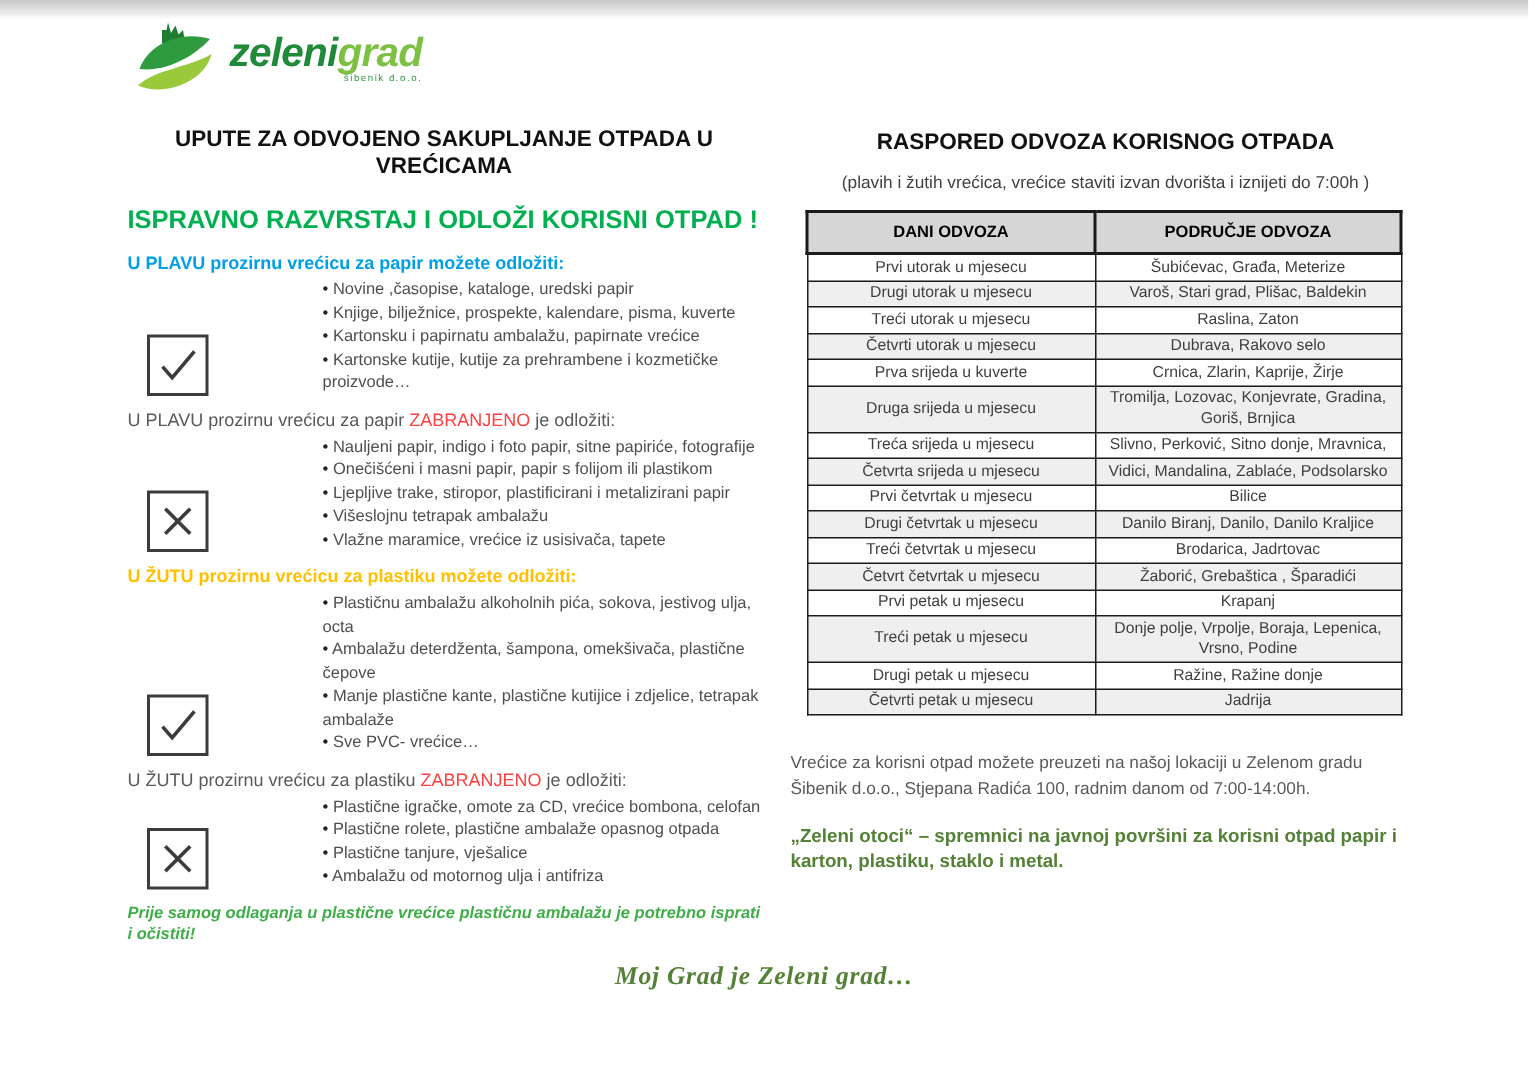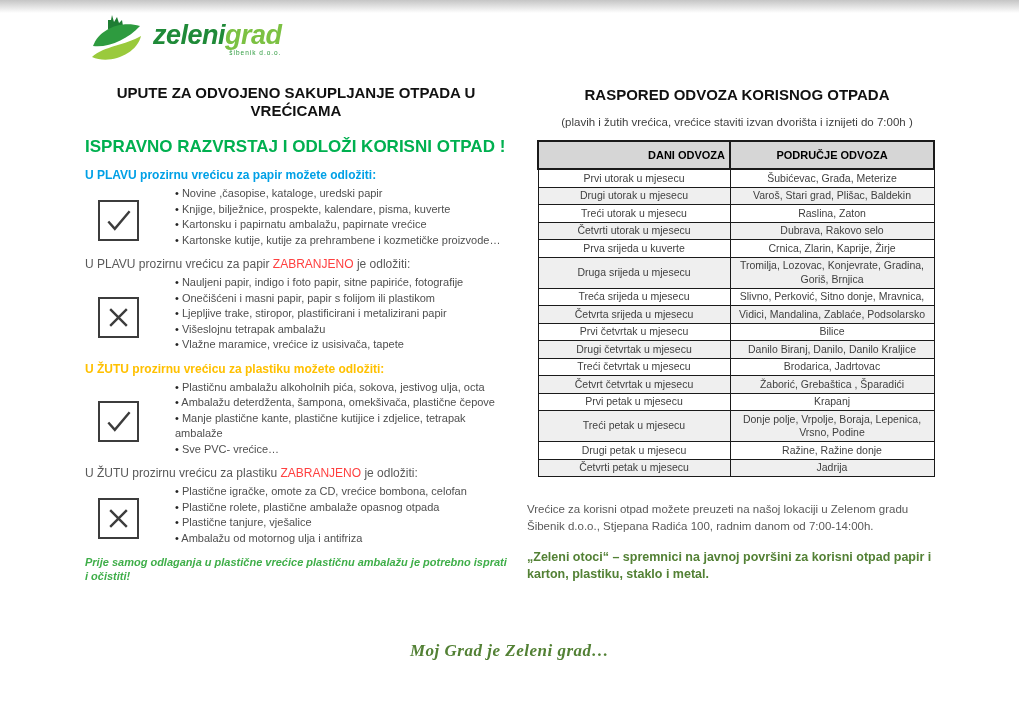--- a/index.html
+++ b/index.html
@@ -26,41 +26,41 @@
   .left-title {
     font-size:15px; font-weight:bold; color:#111; text-align:center;
     line-height:18px; margin:0 0 17px; padding:0 14px;
   }
   .green-heading { font-size:17px; font-weight:bold; color:#00b050; margin:0 0 11px; }
   .sec-heading { font-size:12px; margin:9px 0 4px; color:#595959; }
   .hp-blue   { color:#00a0e6; font-weight:bold; }
   .hp-yellow { color:#ffc000; font-weight:bold; }
   .hp-red    { color:#ff4040; }
   .hp-plain  { color:#595959; }
-  .sec-row { display:flex; align-items:center; margin:3px 0 5px; }
+  .sec-row { display:flex; align-items:flex-end; margin:3px 0 5px;gap:40px; }
   .markbox { width:37px; height:37px; border:2px solid #3c3c3c; margin:7px 0 0 13px; flex:0 0 auto; background:#fff; }
   .markbox svg { width:100%; height:100%; display:block; }
   ul.bullets { list-style:none; margin:0 0 0 36px; padding:0; }
   ul.bullets li { font-size:11px; color:#4f4f4f; line-height:15.5px; }
   ul.bullets li::before { content:"• "; color:#222; }
   .left-note {
     font-size:11px; font-weight:bold; font-style:italic; color:#3fae49;
     margin-top:9px; line-height:14px;
   }
 
   
   .col-right { position:absolute; left:527px; top:86px; width:420px; }
   .right-title { font-size:15px; font-weight:bold; color:#111; text-align:center; margin:0 0 13px; }
   .right-subtitle { font-size:11.5px; color:#3f3f3f; text-align:center; margin:0 0 12px; }
   table.schedule { border-collapse:collapse; margin-left:10px; width:398px; table-layout:fixed; }
   .schedule th {
     border:2px solid #1a1a1a; background:#d6d6d6; font-size:11px;
     color:#000; padding:7px 4px; font-weight:bold;
   }
-  .schedule th:first-child { width:182px;text-align:right; }
+  .schedule th:first-child { width:182px; }
   .schedule td {
     border:1.5px solid #1a1a1a; font-size:10.5px; color:#3f3f3f;
     text-align:center; padding:1.5px 4px; line-height:13.5px;
   }
   .schedule tbody tr:nth-child(even) td { background:#efefef; }
   .right-paragraph { font-size:11.5px; color:#595959; line-height:17px; margin:24px 0 0; }
   .right-green-note { font-size:12.5px; font-weight:bold; color:#538135; line-height:17px; margin:14px 0 0; }
 
   
   .motto {

